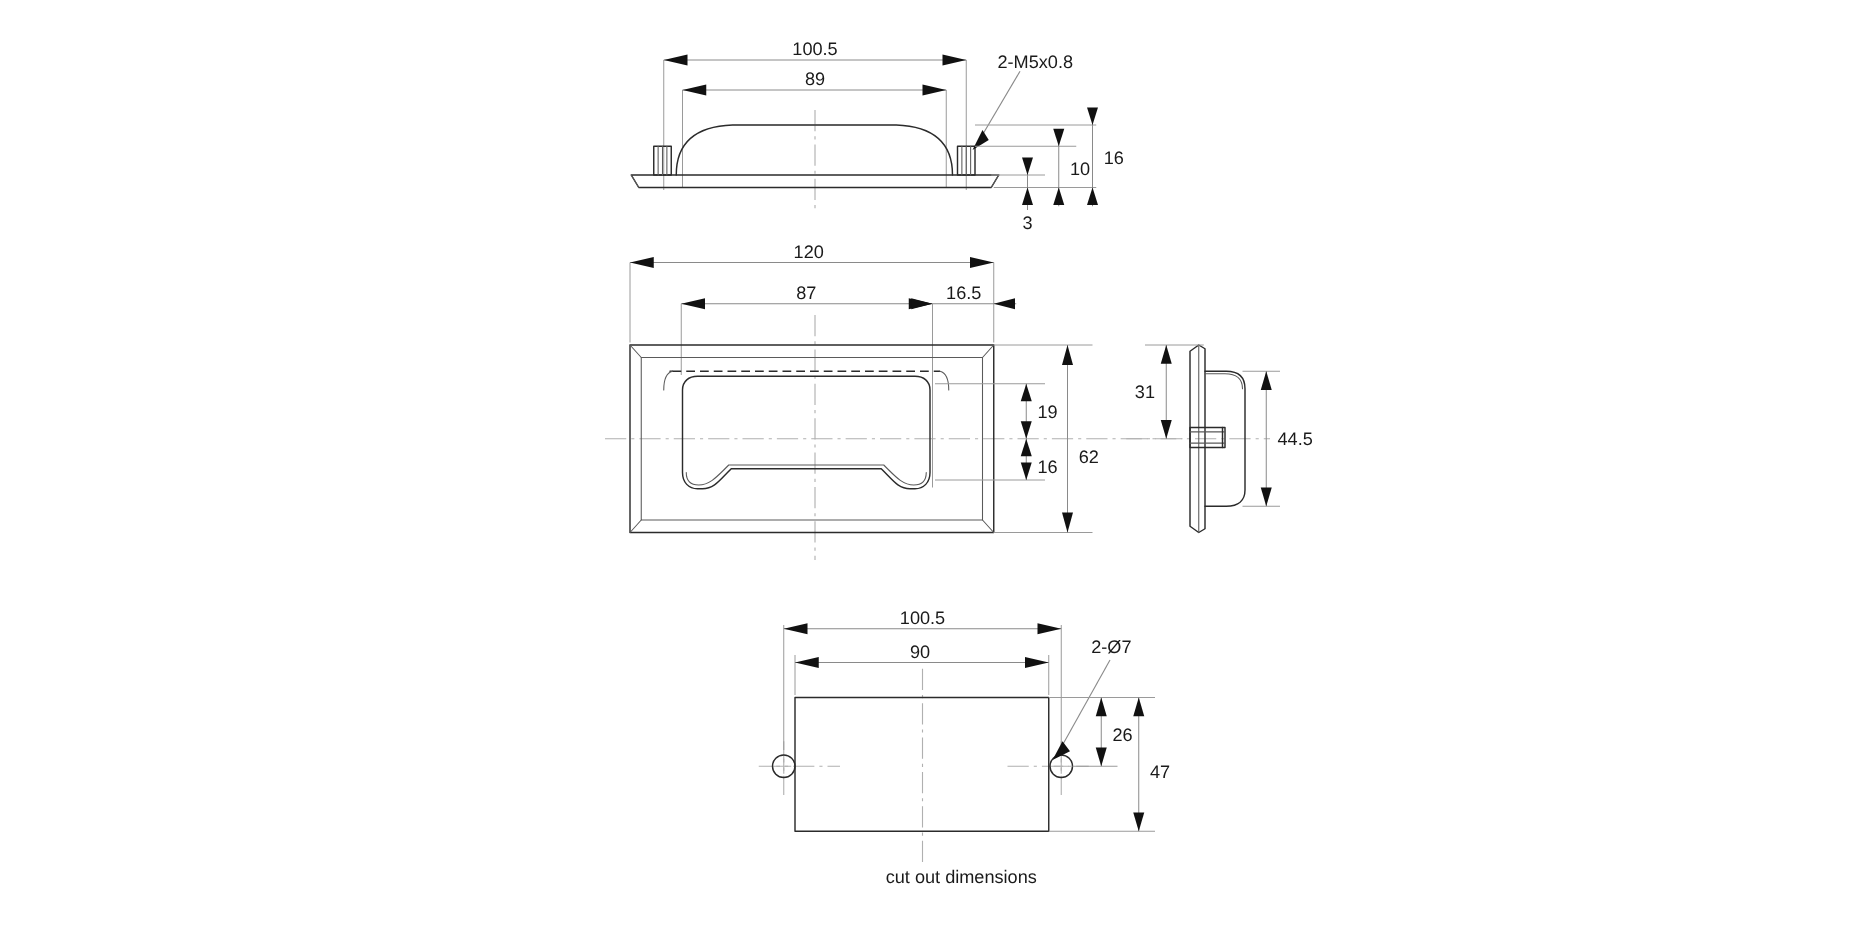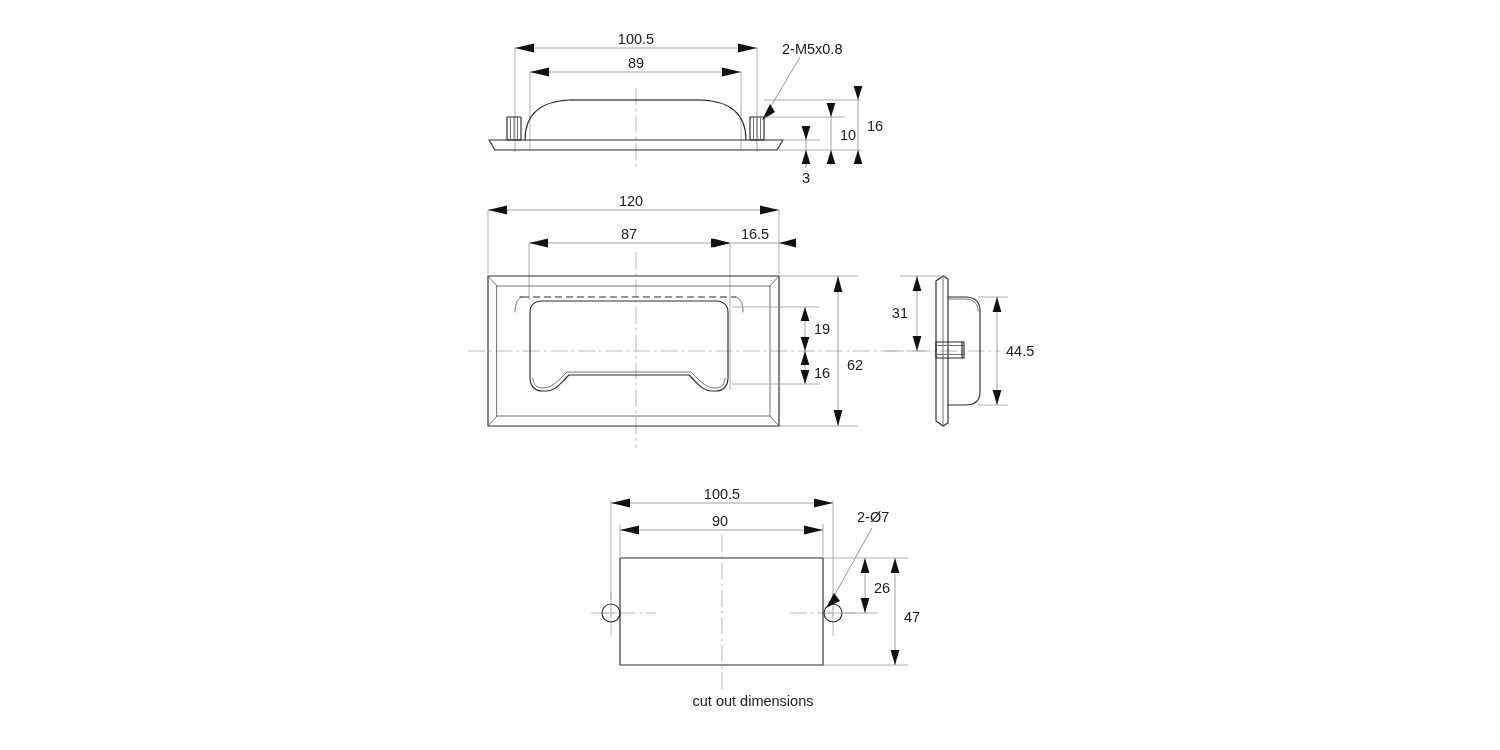--- a/index.html
+++ b/index.html
@@ -12,20 +12,21 @@
     width: 1500px;
     height: 750px;
     font-family: "Liberation Sans", sans-serif;
     overflow: hidden;
   }
   #drawing-root {
     position: relative;
     width: 1244px;
     height: 750px;
     background: #ffffff;
+    margin-left: 16px;
   }
   svg.drawing {
     display: block;
     width: 1500px;
     height: 750px;
   }
   text.dim {
     font-family: "Liberation Sans", sans-serif;
     font-size: 14.5px;
     fill: #1a1a1a;

